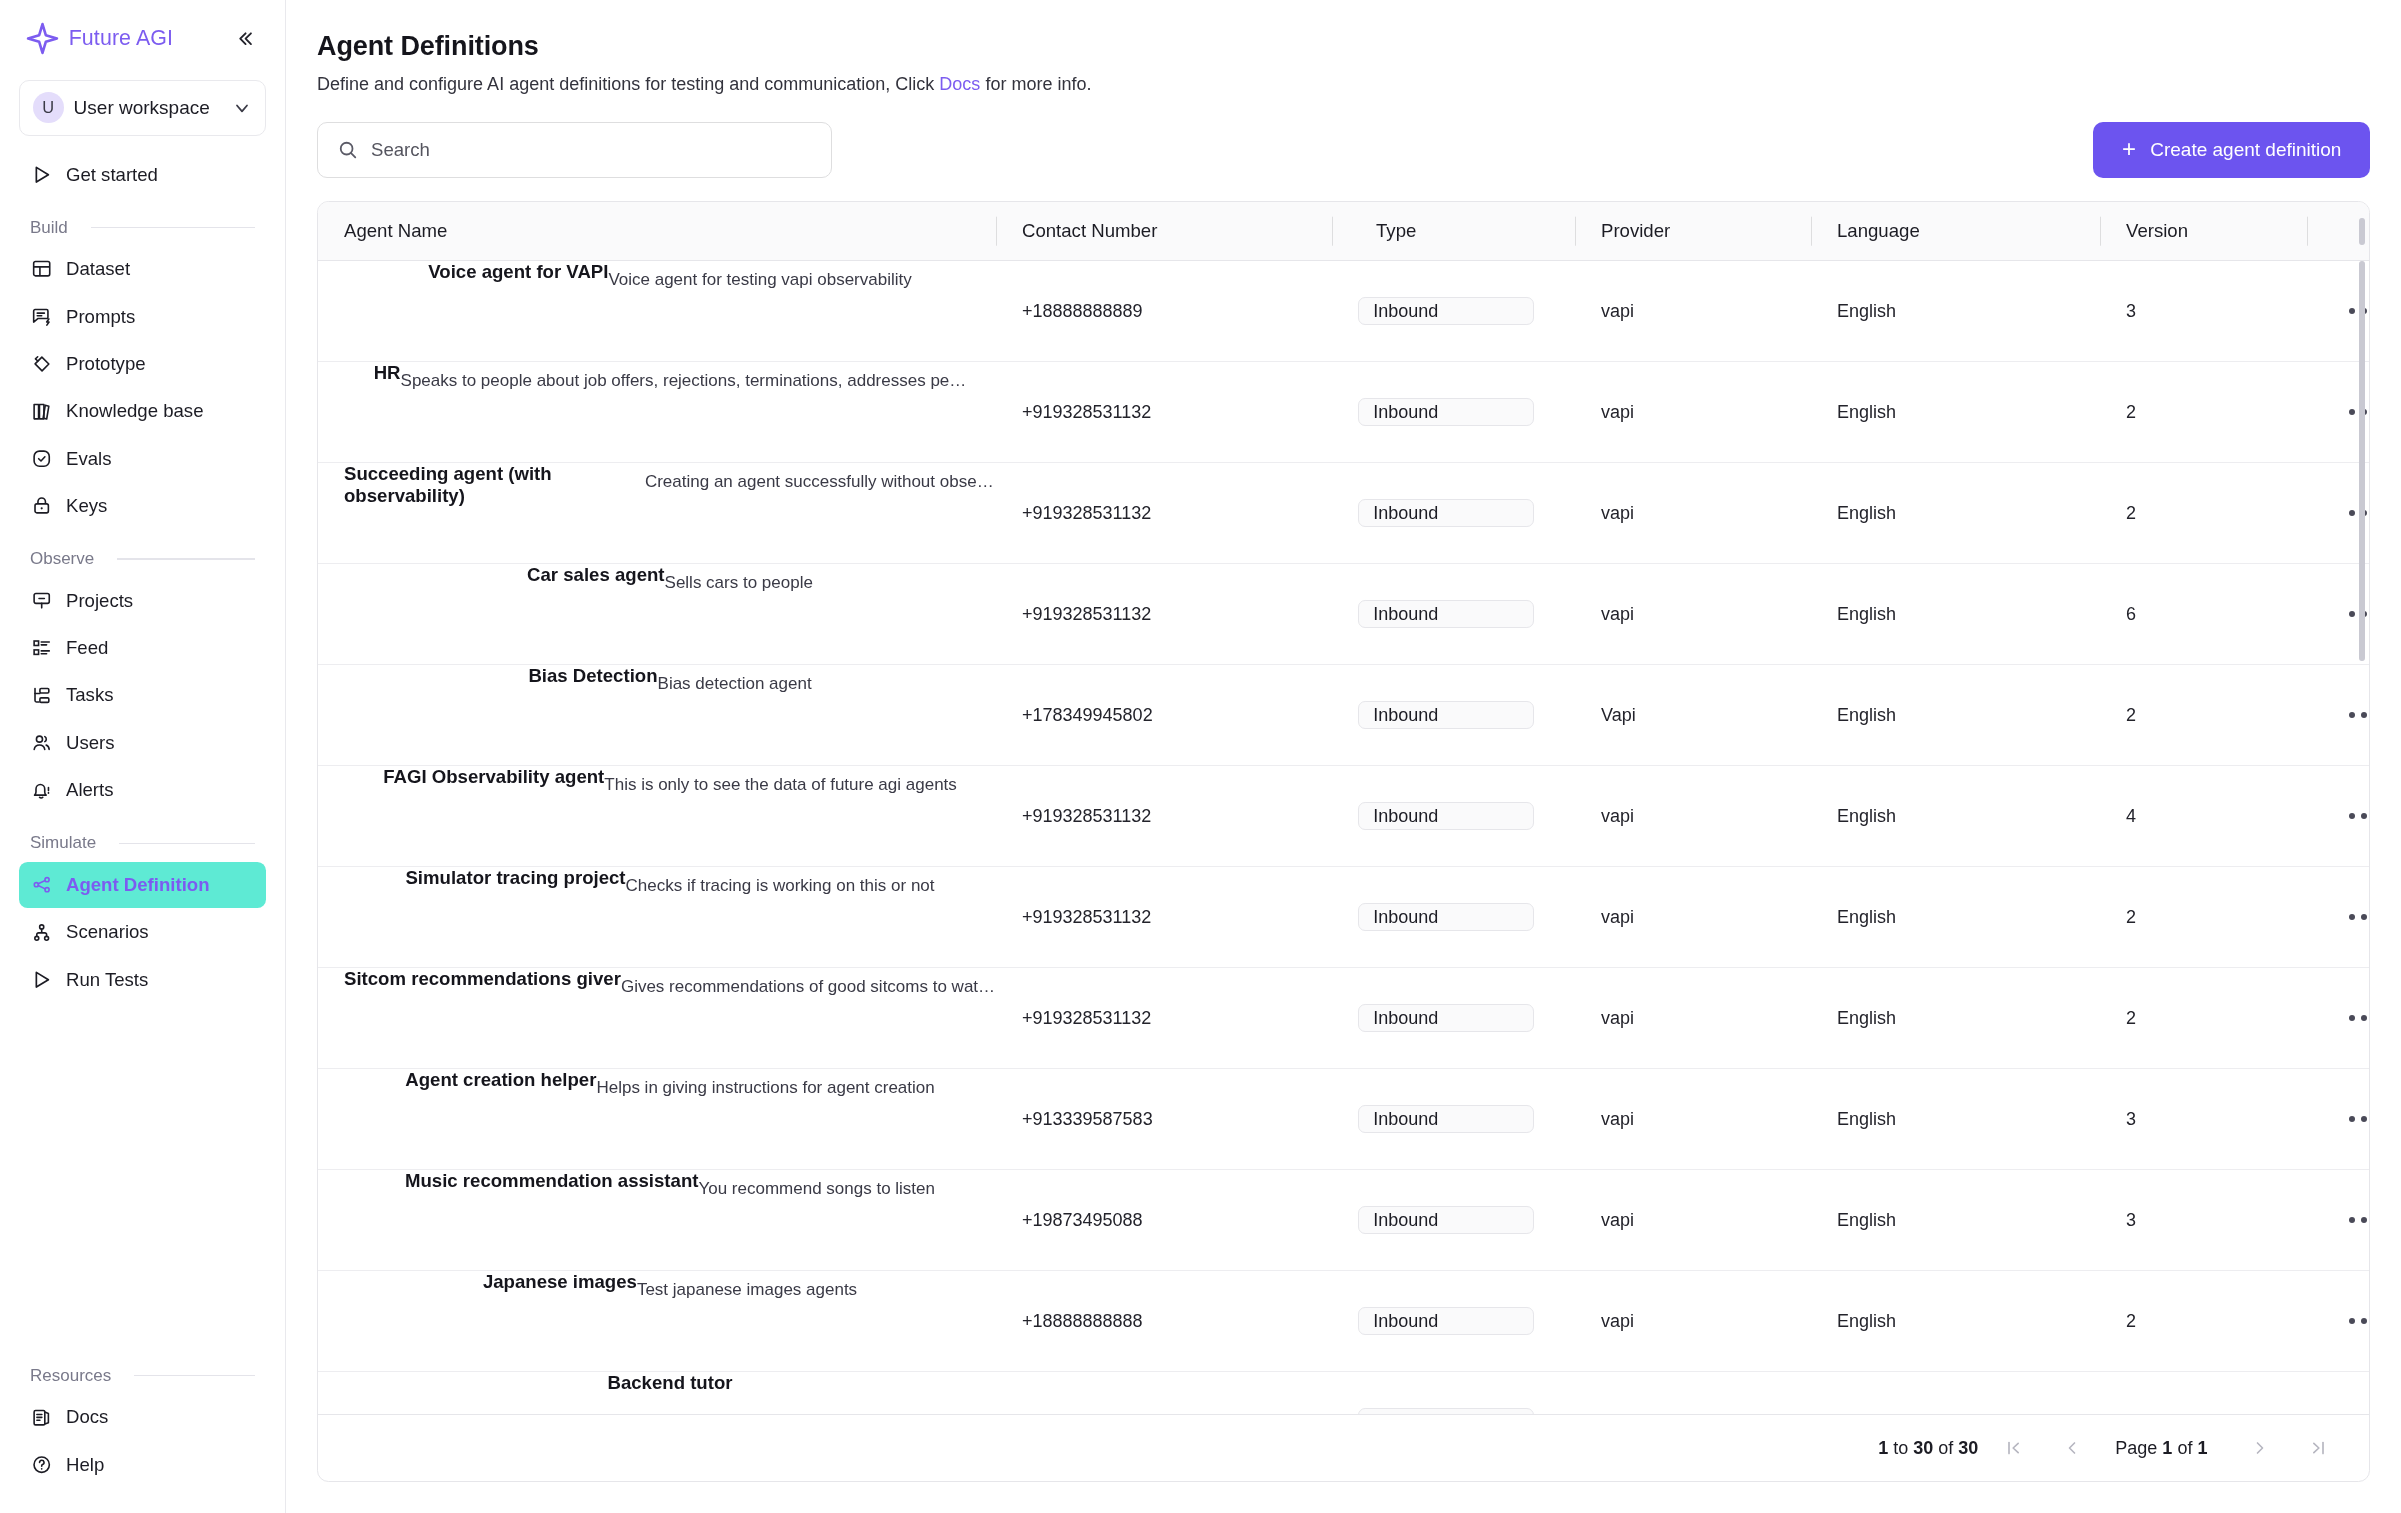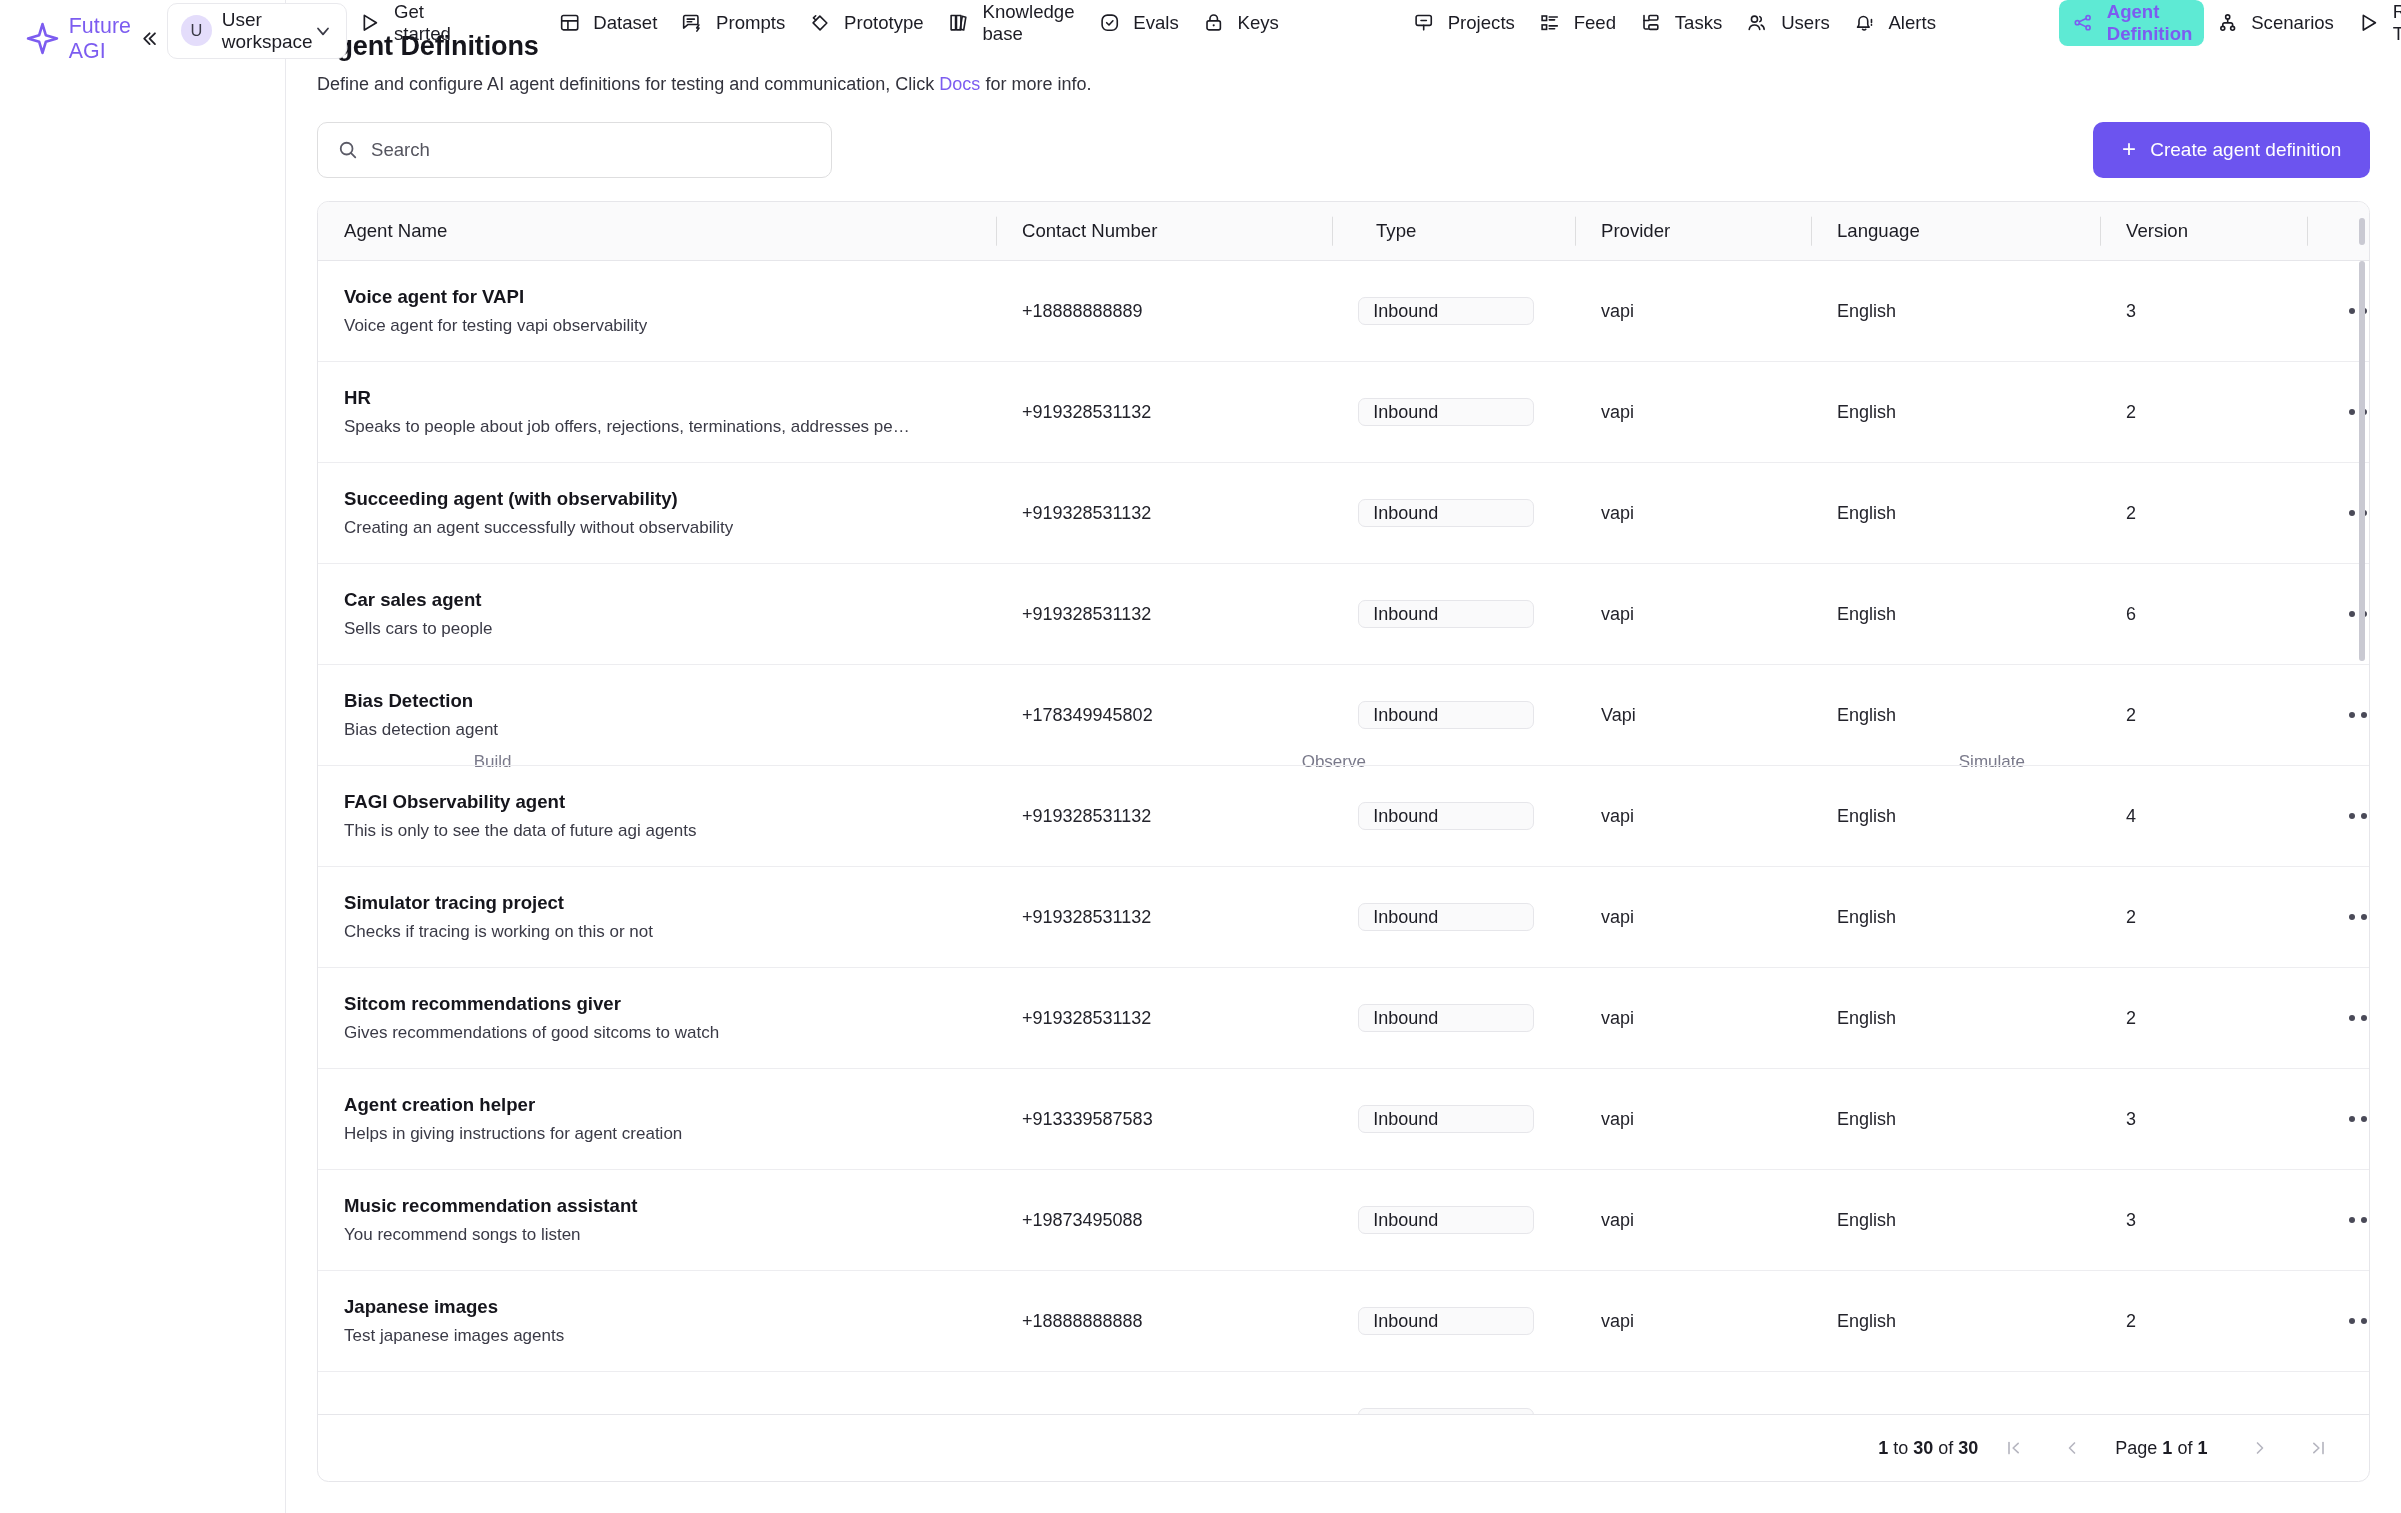--- a/index.html
+++ b/index.html
@@ -10,21 +10,21 @@
     overflow: hidden;
     -webkit-font-smoothing: antialiased;
   }
   .app { display: flex; width: 2401px; height: 1513px; }
 
   
   .sidebar {
     width: 286px; height: 1513px;
     background: #ffffff;
     border-right: 1.4px solid #e9e9ed;
-    display: flex; flex-direction: row;
+    display: flex; flex-direction: column;
     padding: 0 18.6px;
     flex: 0 0 286px;
     position: relative;
   }
   .brand-row {
     display: flex; align-items: center;
     height: 77px; padding: 0 7.1px;
   }
   .brand-logo { width: 33px; height: 33px; flex: 0 0 33px; }
   .brand-name {
@@ -162,21 +162,21 @@
 
   .tbody { flex: 1 1 auto; overflow: hidden; position: relative; }
   .trow {
     display: flex; align-items: center;
     height: 101px; border-bottom: 1.4px solid #ededf0;
   }
   .cell {
     display: flex; align-items: center; height: 100%;
     padding-left: 26px; font-size: 18px; color: #23232b;
   }
-  .cell.c-name { flex-direction: column; align-items: flex-start; justify-content: center; }
+  .cell.c-name { align-items: flex-start; justify-content: center; }
   .agent-name {
     font-size: 18.6px; font-weight: 700; color: #15151c;
   }
   .agent-desc {
     font-size: 17px; color: #3a3a46; margin-top: 8.6px;
     white-space: nowrap; overflow: hidden; text-overflow: ellipsis;
     max-width: 628px;
   }
   .badge {
     display: inline-flex; align-items: center;

